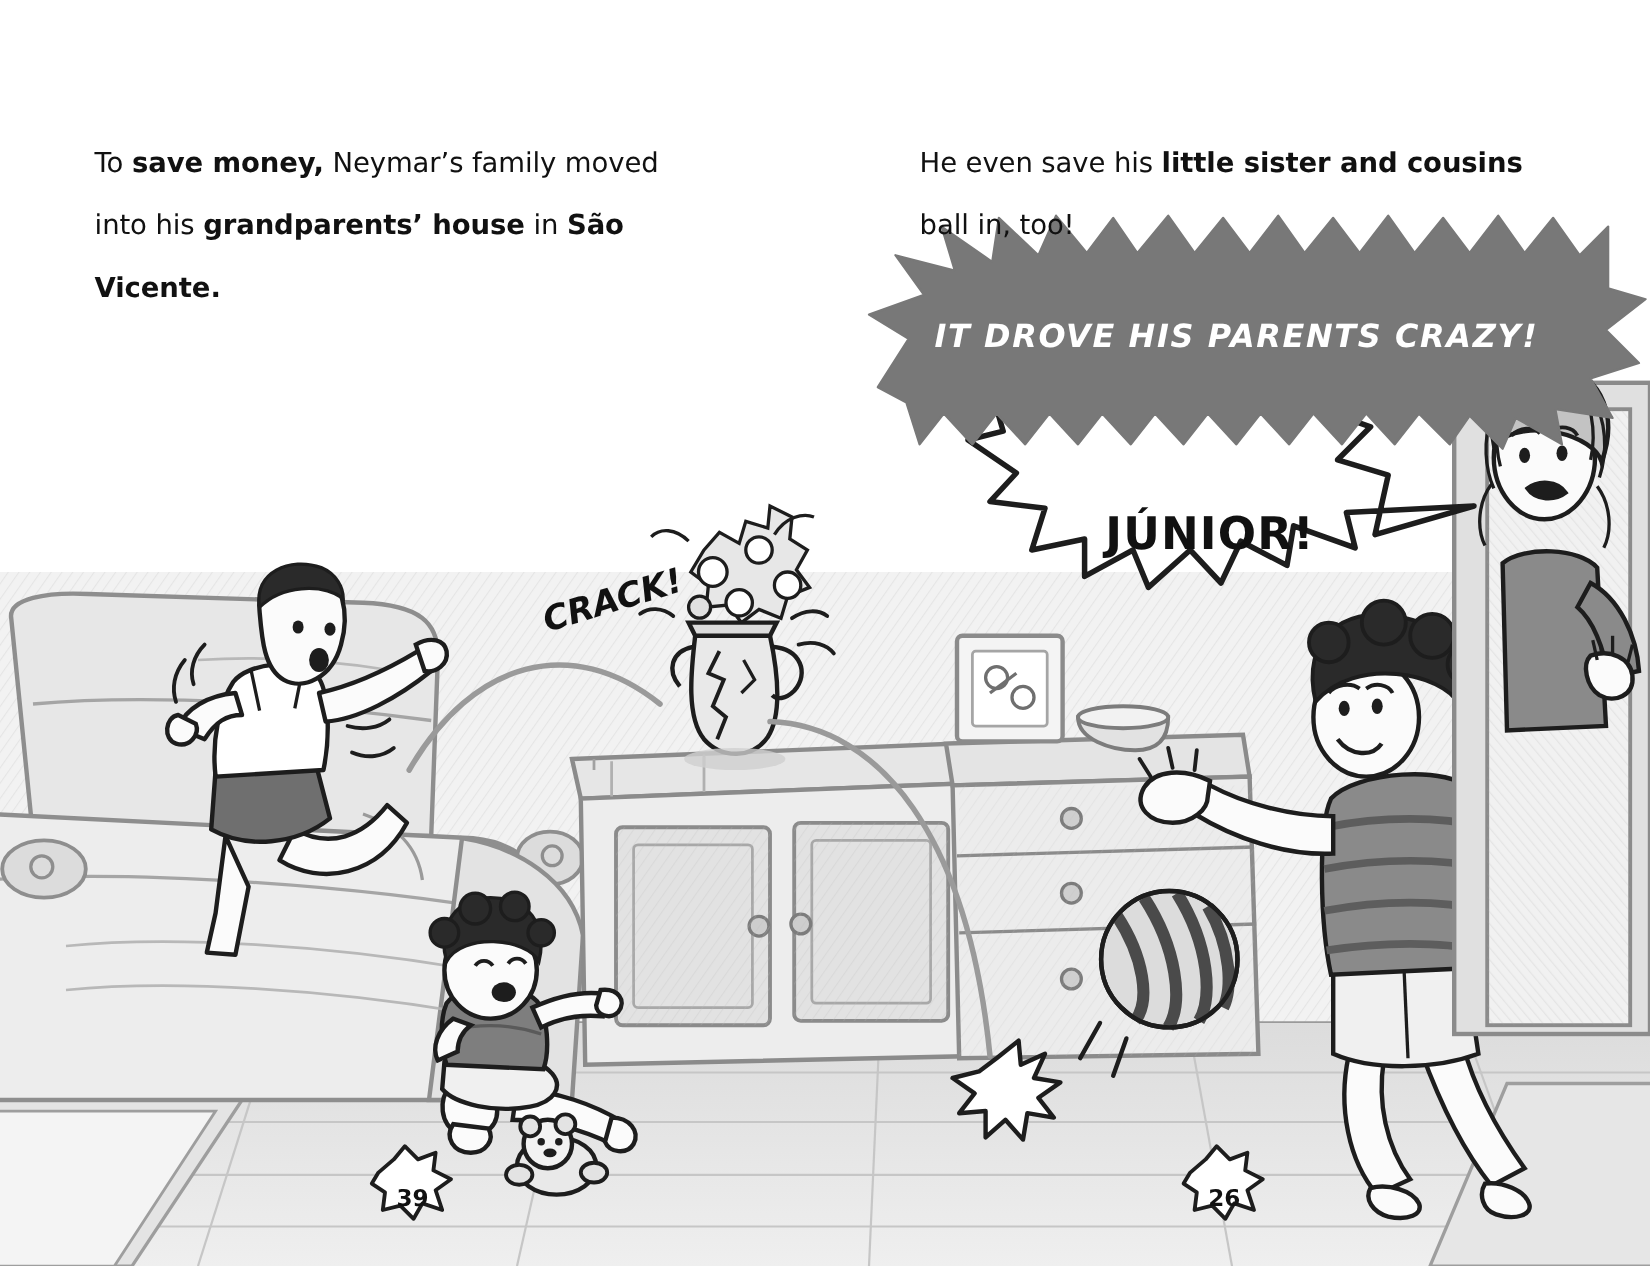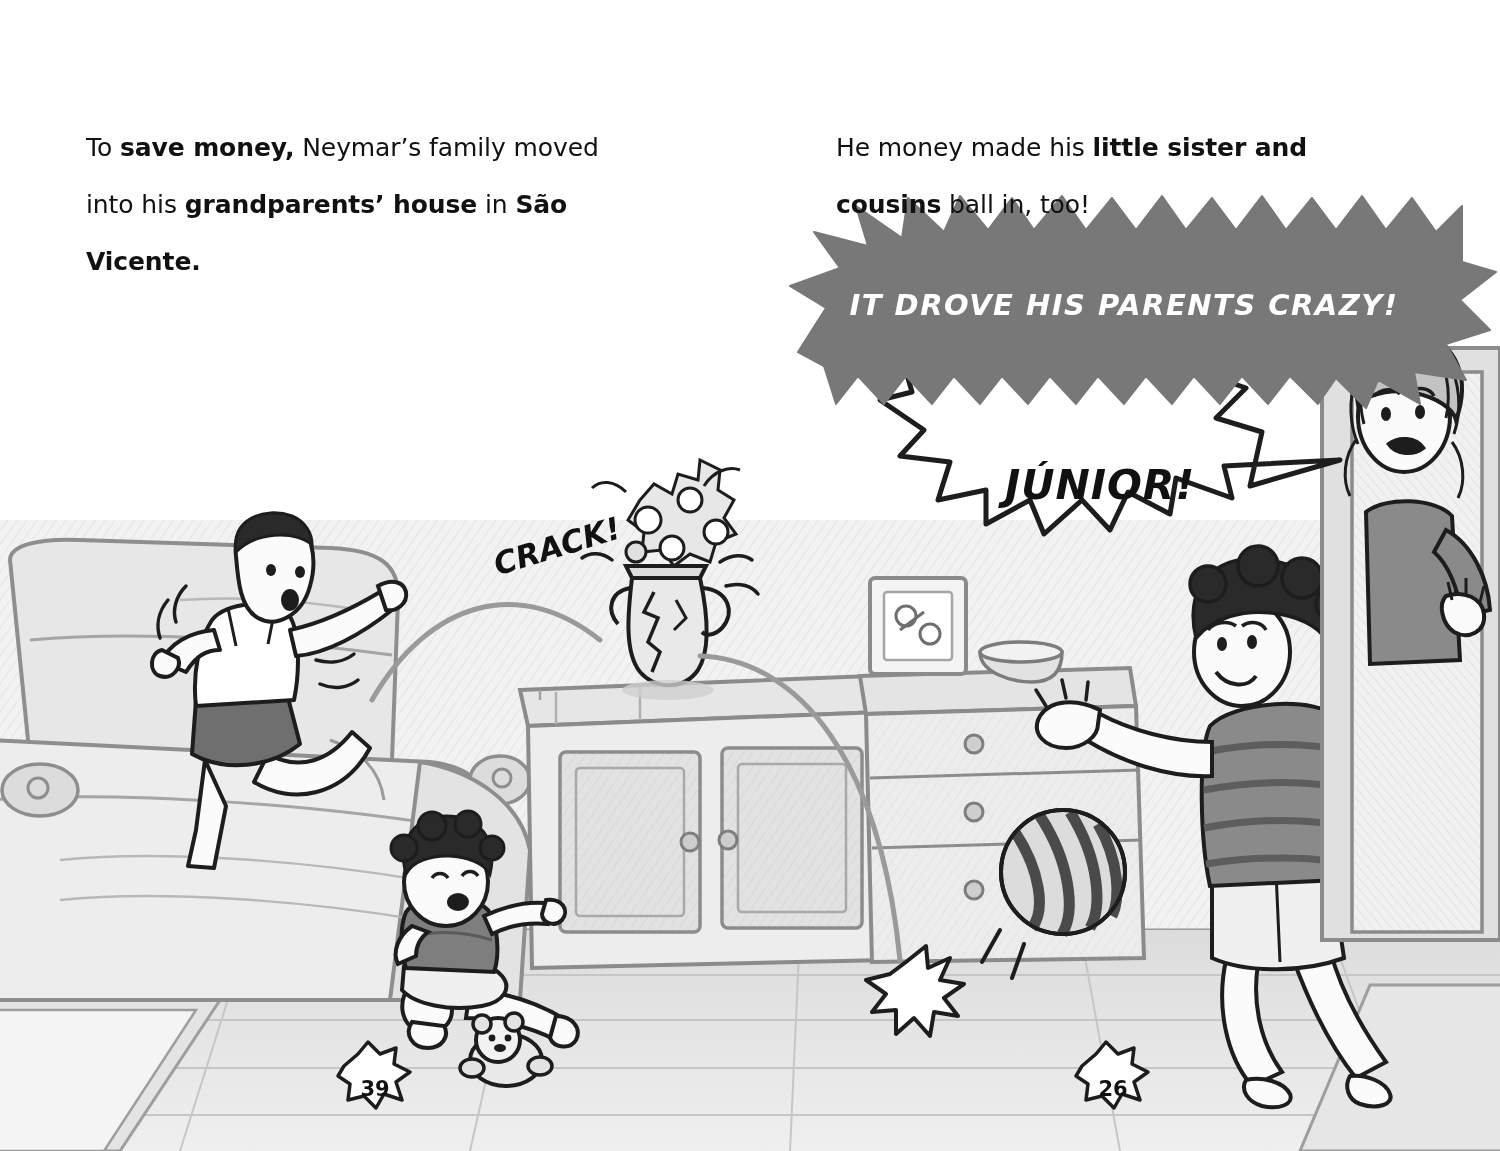--- a/index.html
+++ b/index.html
@@ -66,21 +66,20 @@
     font-family: "DejaVu Sans", sans-serif;
   }
   #junior-burst-text {
     left: 955px;
     top: 455px;
     width: 290px;
     height: 60px;
     color: #111111;
     font-size: 41px;
     font-weight: 700;
-    font-style: italic;
     letter-spacing: 1px;
     font-family: "DejaVu Sans", sans-serif;
   }
   #crack-text {
     left: 492px;
     top: 520px;
     width: 130px;
     height: 52px;
     color: #111111;
     font-size: 31px;
@@ -461,21 +460,21 @@
     </g>
 
   </svg>
 
   <div class="textblock" id="left-text-1">
     <span>To </span><b>save money,</b><span> Neymar’s family moved into his </span><b>grandparents’ house</b><span> in </span><b>São Vicente.</b>
   </div>
 
 
   <div class="textblock" id="right-text-1">
-    <span>He money made his </span><b>little sister and cousins</b><span> ball in, too!</span>
+    <span>He even save his </span><b>little sister and cousins</b><span> ball in, too!</span>
   </div>
 
   <div class="burst-label" id="crazy-burst-text">IT DROVE HIS PARENTS CRAZY!</div>
   <div class="burst-label" id="junior-burst-text">JÚNIOR!</div>
   <div class="burst-label" id="crack-text">CRACK!</div>
 
   <svg class="art" viewBox="0 0 1500 1151" aria-hidden="true" style="pointer-events:none;">
     <path d="M344 1066 l14 -12 l10 -12 l12 12 l16 -6 l-2 16 l16 8 l-14 10 l6 18 l-18 -6 l-8 14 l-12 -12 l-16 4 l2 -16 l-12 -8 Z" fill="#ffffff" stroke="#1d1d1d" stroke-width="3.5" stroke-linejoin="round"></path>
     <path d="M1082 1066 l14 -12 l10 -12 l12 12 l16 -6 l-2 16 l16 8 l-14 10 l6 18 l-18 -6 l-8 14 l-12 -12 l-16 4 l2 -16 l-12 -8 Z" fill="#ffffff" stroke="#1d1d1d" stroke-width="3.5" stroke-linejoin="round"></path>
   </svg>

